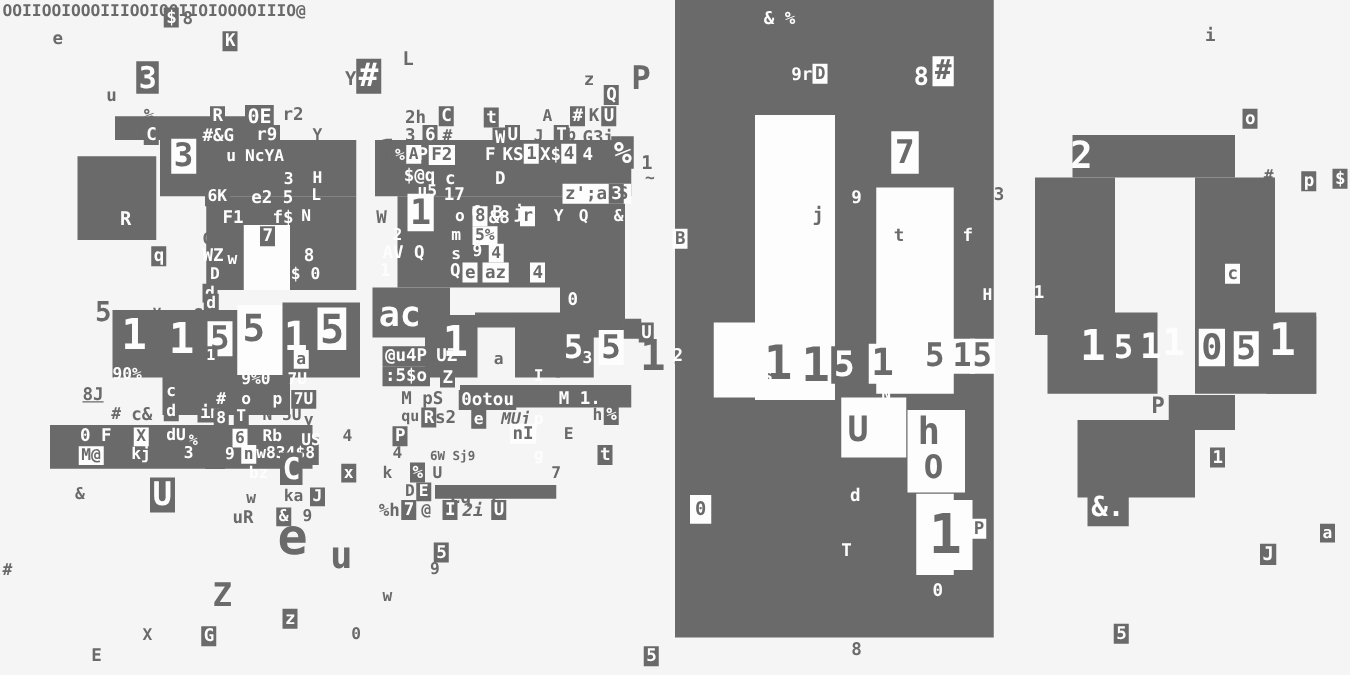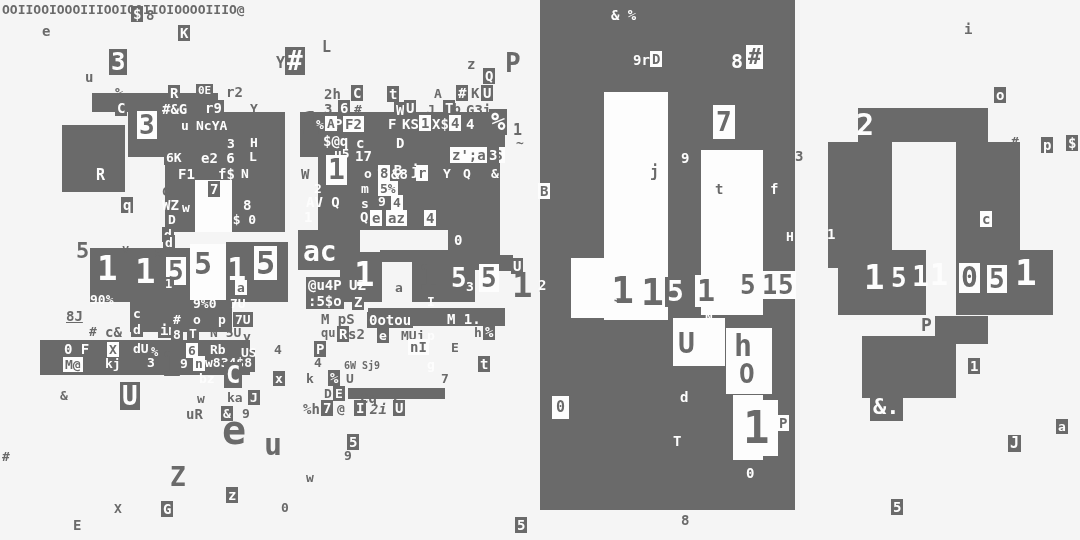--- a/index.html
+++ b/index.html
@@ -71,34 +71,34 @@
     <div class="gl g-plain" style="left: 85px; top: 70px; font-size: 14px;">u</div>
     <div class="gl g-plain" style="left: 276px; top: 56px; font-size: 15px;">Y</div>
     <div class="gl g-chip" style="left: 285px; top: 47px; font-size: 26px;">#</div>
     <div class="gl g-plain" style="left: 322px; top: 40px; font-size: 15px;">L</div>
     <div class="gl g-plain" style="left: 467px; top: 57px; font-size: 14px;">z</div>
     <div class="gl g-chip" style="left: 483px; top: 68px; font-size: 14px;">Q</div>
     <div class="gl g-plain" style="left: 505px; top: 50px; font-size: 26px;">P</div>
     <div class="gl g-plain" style="left: 964px; top: 22px; font-size: 14px;">i</div>
     <div class="gl g-plain" style="left: 115px; top: 86px; font-size: 14px;">%</div>
     <div class="gl g-chip" style="left: 168px; top: 85px; font-size: 14px;">R</div>
-    <div class="gl g-chip" style="left: 196px; top: 84px; font-size: 11px;">0E</div>
+    <div class="gl g-chip" style="left: 196px; top: 84px; font-size: 16px;">0E</div>
     <div class="gl g-plain" style="left: 226px; top: 85px; font-size: 14px;">r2</div>
     <div class="gl g-chip" style="left: 115px; top: 100px; font-size: 14px;">C</div>
     <div class="gl g-chip" style="left: 160px; top: 101px; font-size: 14px;">#&amp;G</div>
     <div class="gl g-chip" style="left: 203px; top: 100px; font-size: 14px;">r9</div>
     <div class="gl g-plain" style="left: 250px; top: 102px; font-size: 13px;">Y</div>
     <div class="gl g-hole" style="left: 137px; top: 111px; font-size: 26px;">3</div>
     <div class="gl g-white" style="left: 181px; top: 119px; font-size: 13px;">u</div>
     <div class="gl g-white" style="left: 196px; top: 119px; font-size: 13px;">NcYA</div>
     <div class="gl g-white" style="left: 96px; top: 168px; font-size: 15px;">R</div>
     <div class="gl g-white" style="left: 227px; top: 137px; font-size: 13px;">3</div>
     <div class="gl g-chip" style="left: 248px; top: 135px; font-size: 13px;">H</div>
     <div class="gl g-chip" style="left: 164px; top: 150px; font-size: 13px;">6K</div>
-    <div class="gl g-white" style="left: 201px; top: 151px; font-size: 14px;">e2 6</div>
+    <div class="gl g-white" style="left: 201px; top: 151px; font-size: 14px;">e2 5</div>
     <div class="gl g-white" style="left: 249px; top: 150px; font-size: 13px;">L</div>
     <div class="gl g-white" style="left: 178px; top: 167px; font-size: 14px;">F1</div>
     <div class="gl g-white" style="left: 218px; top: 167px; font-size: 14px;">f$</div>
     <div class="gl g-white" style="left: 241px; top: 167px; font-size: 13px;">N</div>
     <div class="gl g-chip" style="left: 208px; top: 181px; font-size: 14px;">7</div>
     <div class="gl g-white" style="left: 224px; top: 182px; font-size: 13px;">@</div>
     <div class="gl g-plain" style="left: 162px; top: 185px; font-size: 13px;">G</div>
     <div class="gl g-chip" style="left: 121px; top: 197px; font-size: 14px;">q</div>
     <div class="gl g-white" style="left: 162px; top: 198px; font-size: 14px;">WZ</div>
     <div class="gl g-chip" style="left: 180px; top: 200px; font-size: 13px;">w</div>
@@ -247,21 +247,21 @@
     <div class="gl g-plain" style="left: 512px; top: 268px; font-size: 34px;">1</div>
     <div class="gl g-plain" style="left: 539px; top: 280px; font-size: 14px;">2</div>
     <div class="gl g-white" style="left: 427px; top: 295px; font-size: 13px;">I</div>
     <div class="gl g-plain" style="left: 321px; top: 312px; font-size: 14px;">M pS</div>
     <div class="gl g-chip" style="left: 367px; top: 312px; font-size: 14px;">0otou</div>
     <div class="gl g-white" style="left: 447px; top: 312px; font-size: 14px;">M 1.</div>
     <div class="gl g-plain" style="left: 321px; top: 327px; font-size: 12px; text-align: center;">qu</div>
     <div class="gl g-chip" style="left: 337px; top: 326px; font-size: 14px;">R</div>
     <div class="gl g-plain" style="left: 348px; top: 327px; font-size: 14px;">s2</div>
     <div class="gl g-chip" style="left: 377px; top: 328px; font-size: 13px;">e</div>
-    <div class="gl g-plain" style="left: 401px; top: 329px; font-size: 13px;">MUj</div>
+    <div class="gl g-plain" style="left: 401px; top: 329px; font-size: 13px; font-style: italic;">MUj</div>
     <div class="gl g-white" style="left: 427px; top: 329px; font-size: 13px;">p</div>
     <div class="gl g-plain" style="left: 474px; top: 326px; font-size: 13px;">h</div>
     <div class="gl g-chip" style="left: 483px; top: 324px; font-size: 14px;">%</div>
     <div class="gl g-chip" style="left: 314px; top: 341px; font-size: 14px;">P</div>
     <div class="gl g-plain" style="left: 344px; top: 361px; font-size: 10px;">6W Sj9</div>
     <div class="gl g-hole" style="left: 408px; top: 339px; font-size: 14px;">nI</div>
     <div class="gl g-plain" style="left: 451px; top: 341px; font-size: 13px;">E</div>
     <div class="gl g-plain" style="left: 314px; top: 356px; font-size: 13px;">4</div>
     <div class="gl g-white" style="left: 427px; top: 358px; font-size: 13px;">g</div>
     <div class="gl g-chip" style="left: 478px; top: 356px; font-size: 14px;">t</div>

